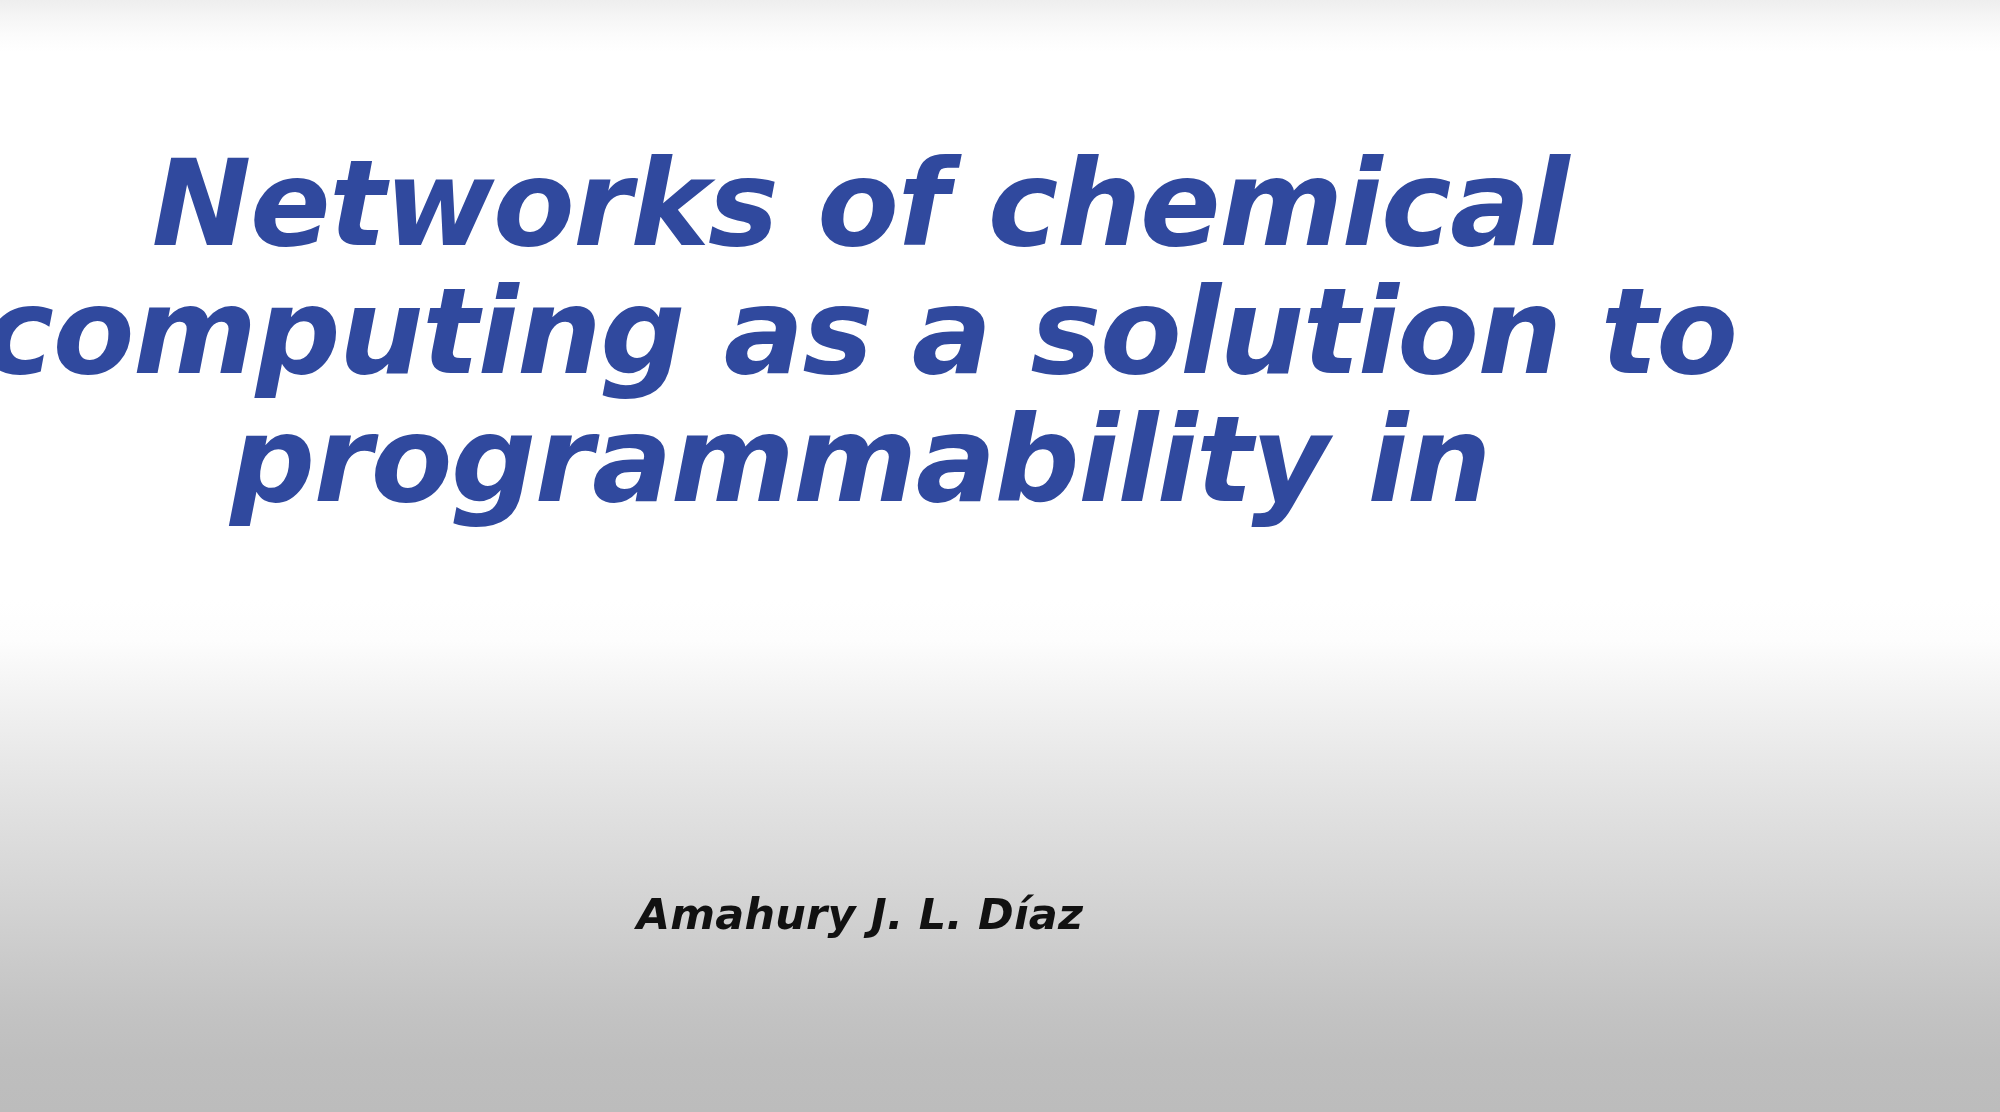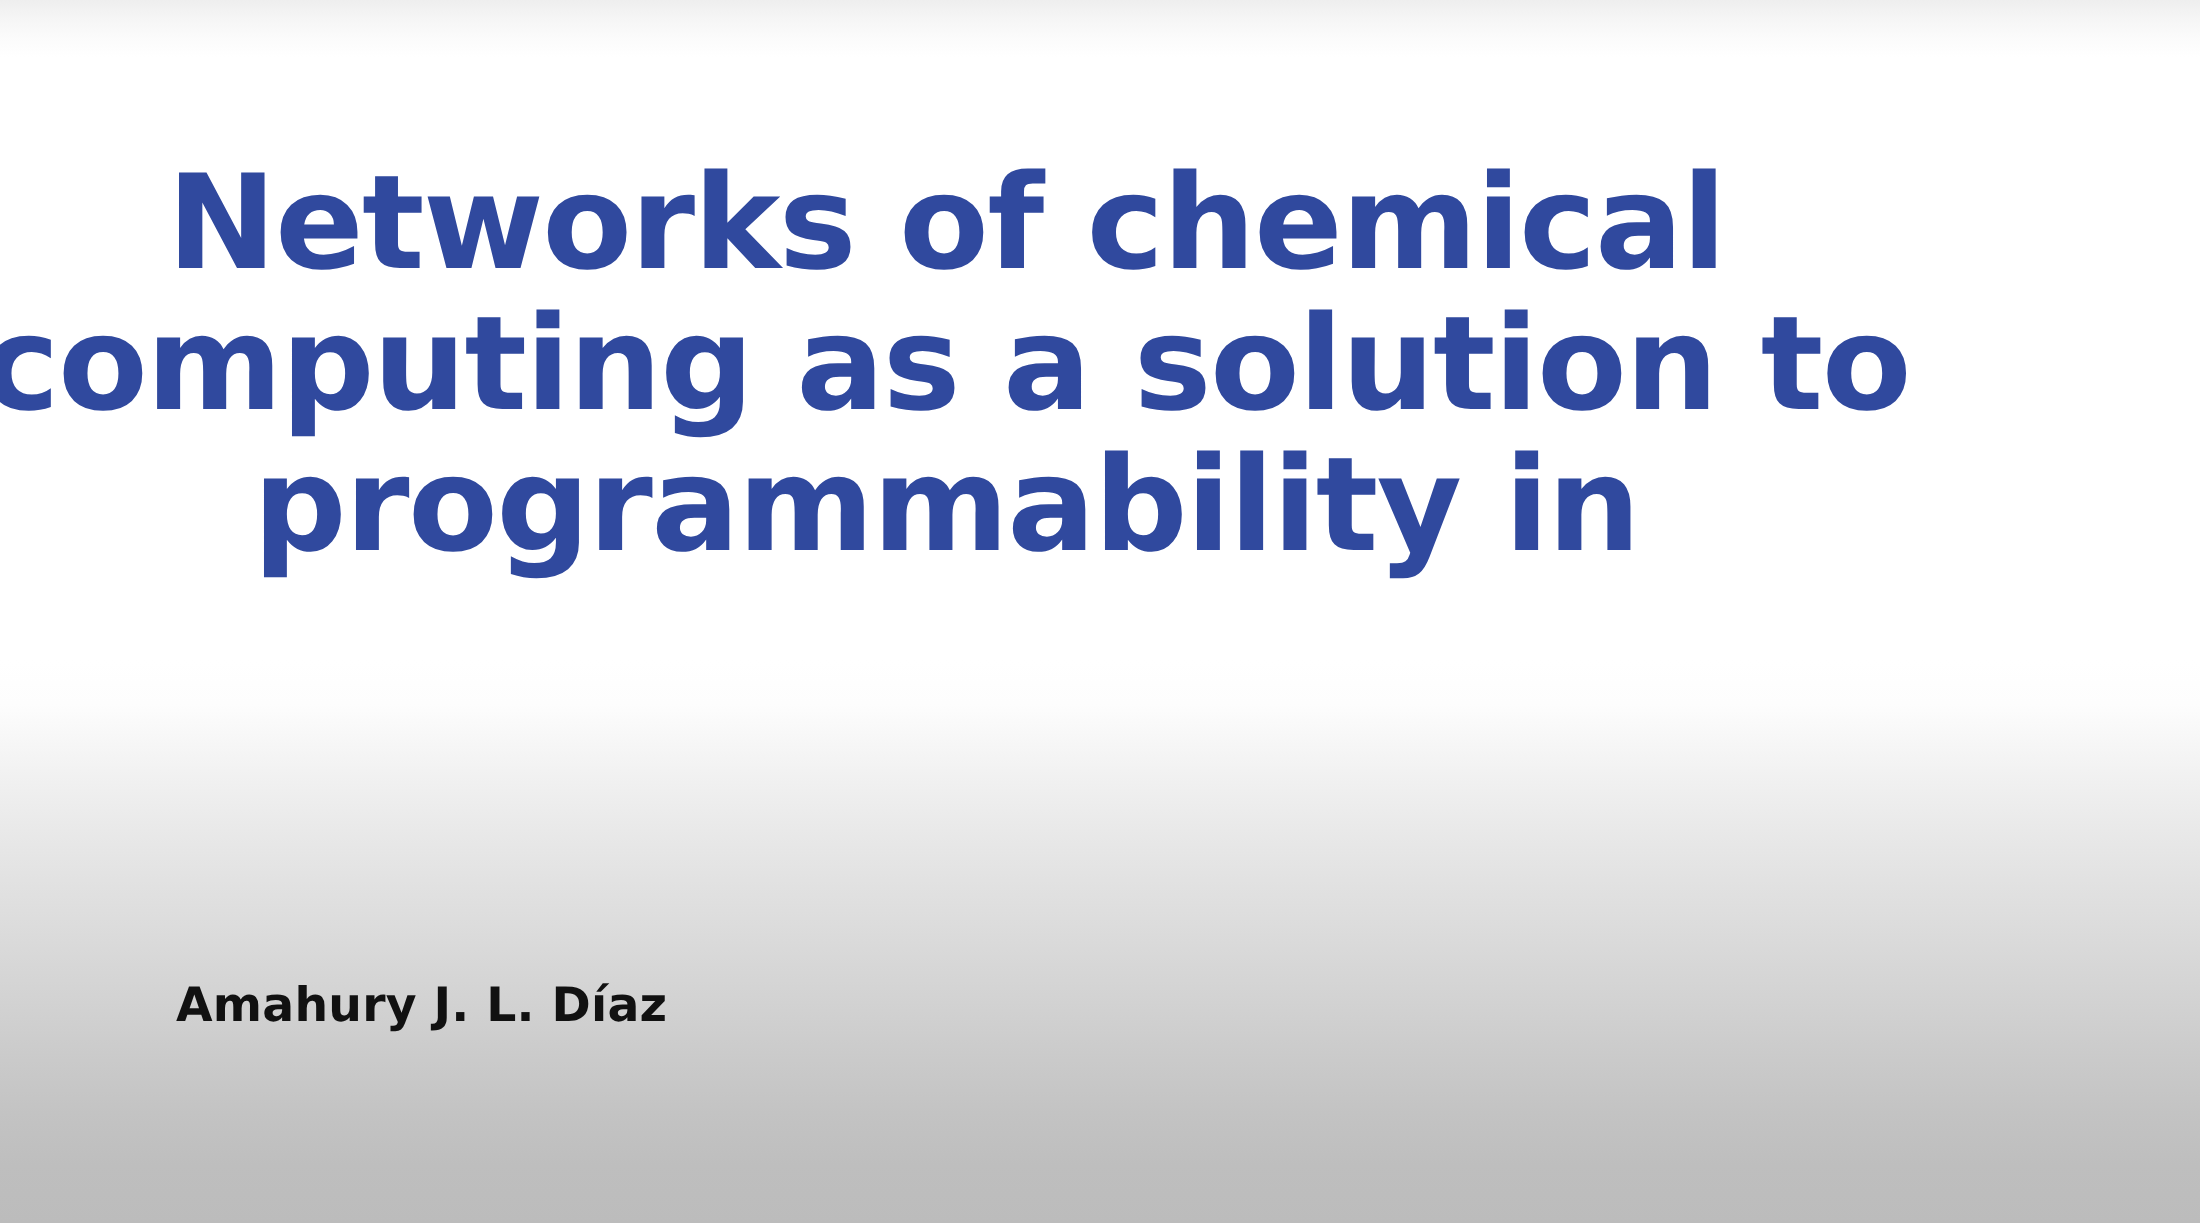--- a/index.html
+++ b/index.html
@@ -41,20 +41,21 @@
     overflow: hidden;
   }
 
   .content {
     position: absolute;
     left: 0;
     top: 0;
     width: 1720px;
     height: 1112px;
     display: block;
+    font-style: italic;
   }
 
   .title-block {
     position: absolute;
     left: 50%;
     transform: translateX(-50%);
     top: 140px;
     width: 1820px;
     text-align: center;
   }
@@ -70,20 +71,21 @@
     white-space: nowrap;
     -webkit-font-smoothing: antialiased;
   }
 
   .author-block {
     position: absolute;
     left: 50%;
     transform: translateX(-50%);
     top: 888px;
     width: 1400px;
+    text-align: center;
   }
 
   .author-name {
     display: inline-block;
     color: #111111;
     font-family: "DejaVu Sans", "Liberation Sans", sans-serif;
     font-weight: bold;
     font-size: 43px;
     line-height: 52px;
     letter-spacing: 0.2px;

